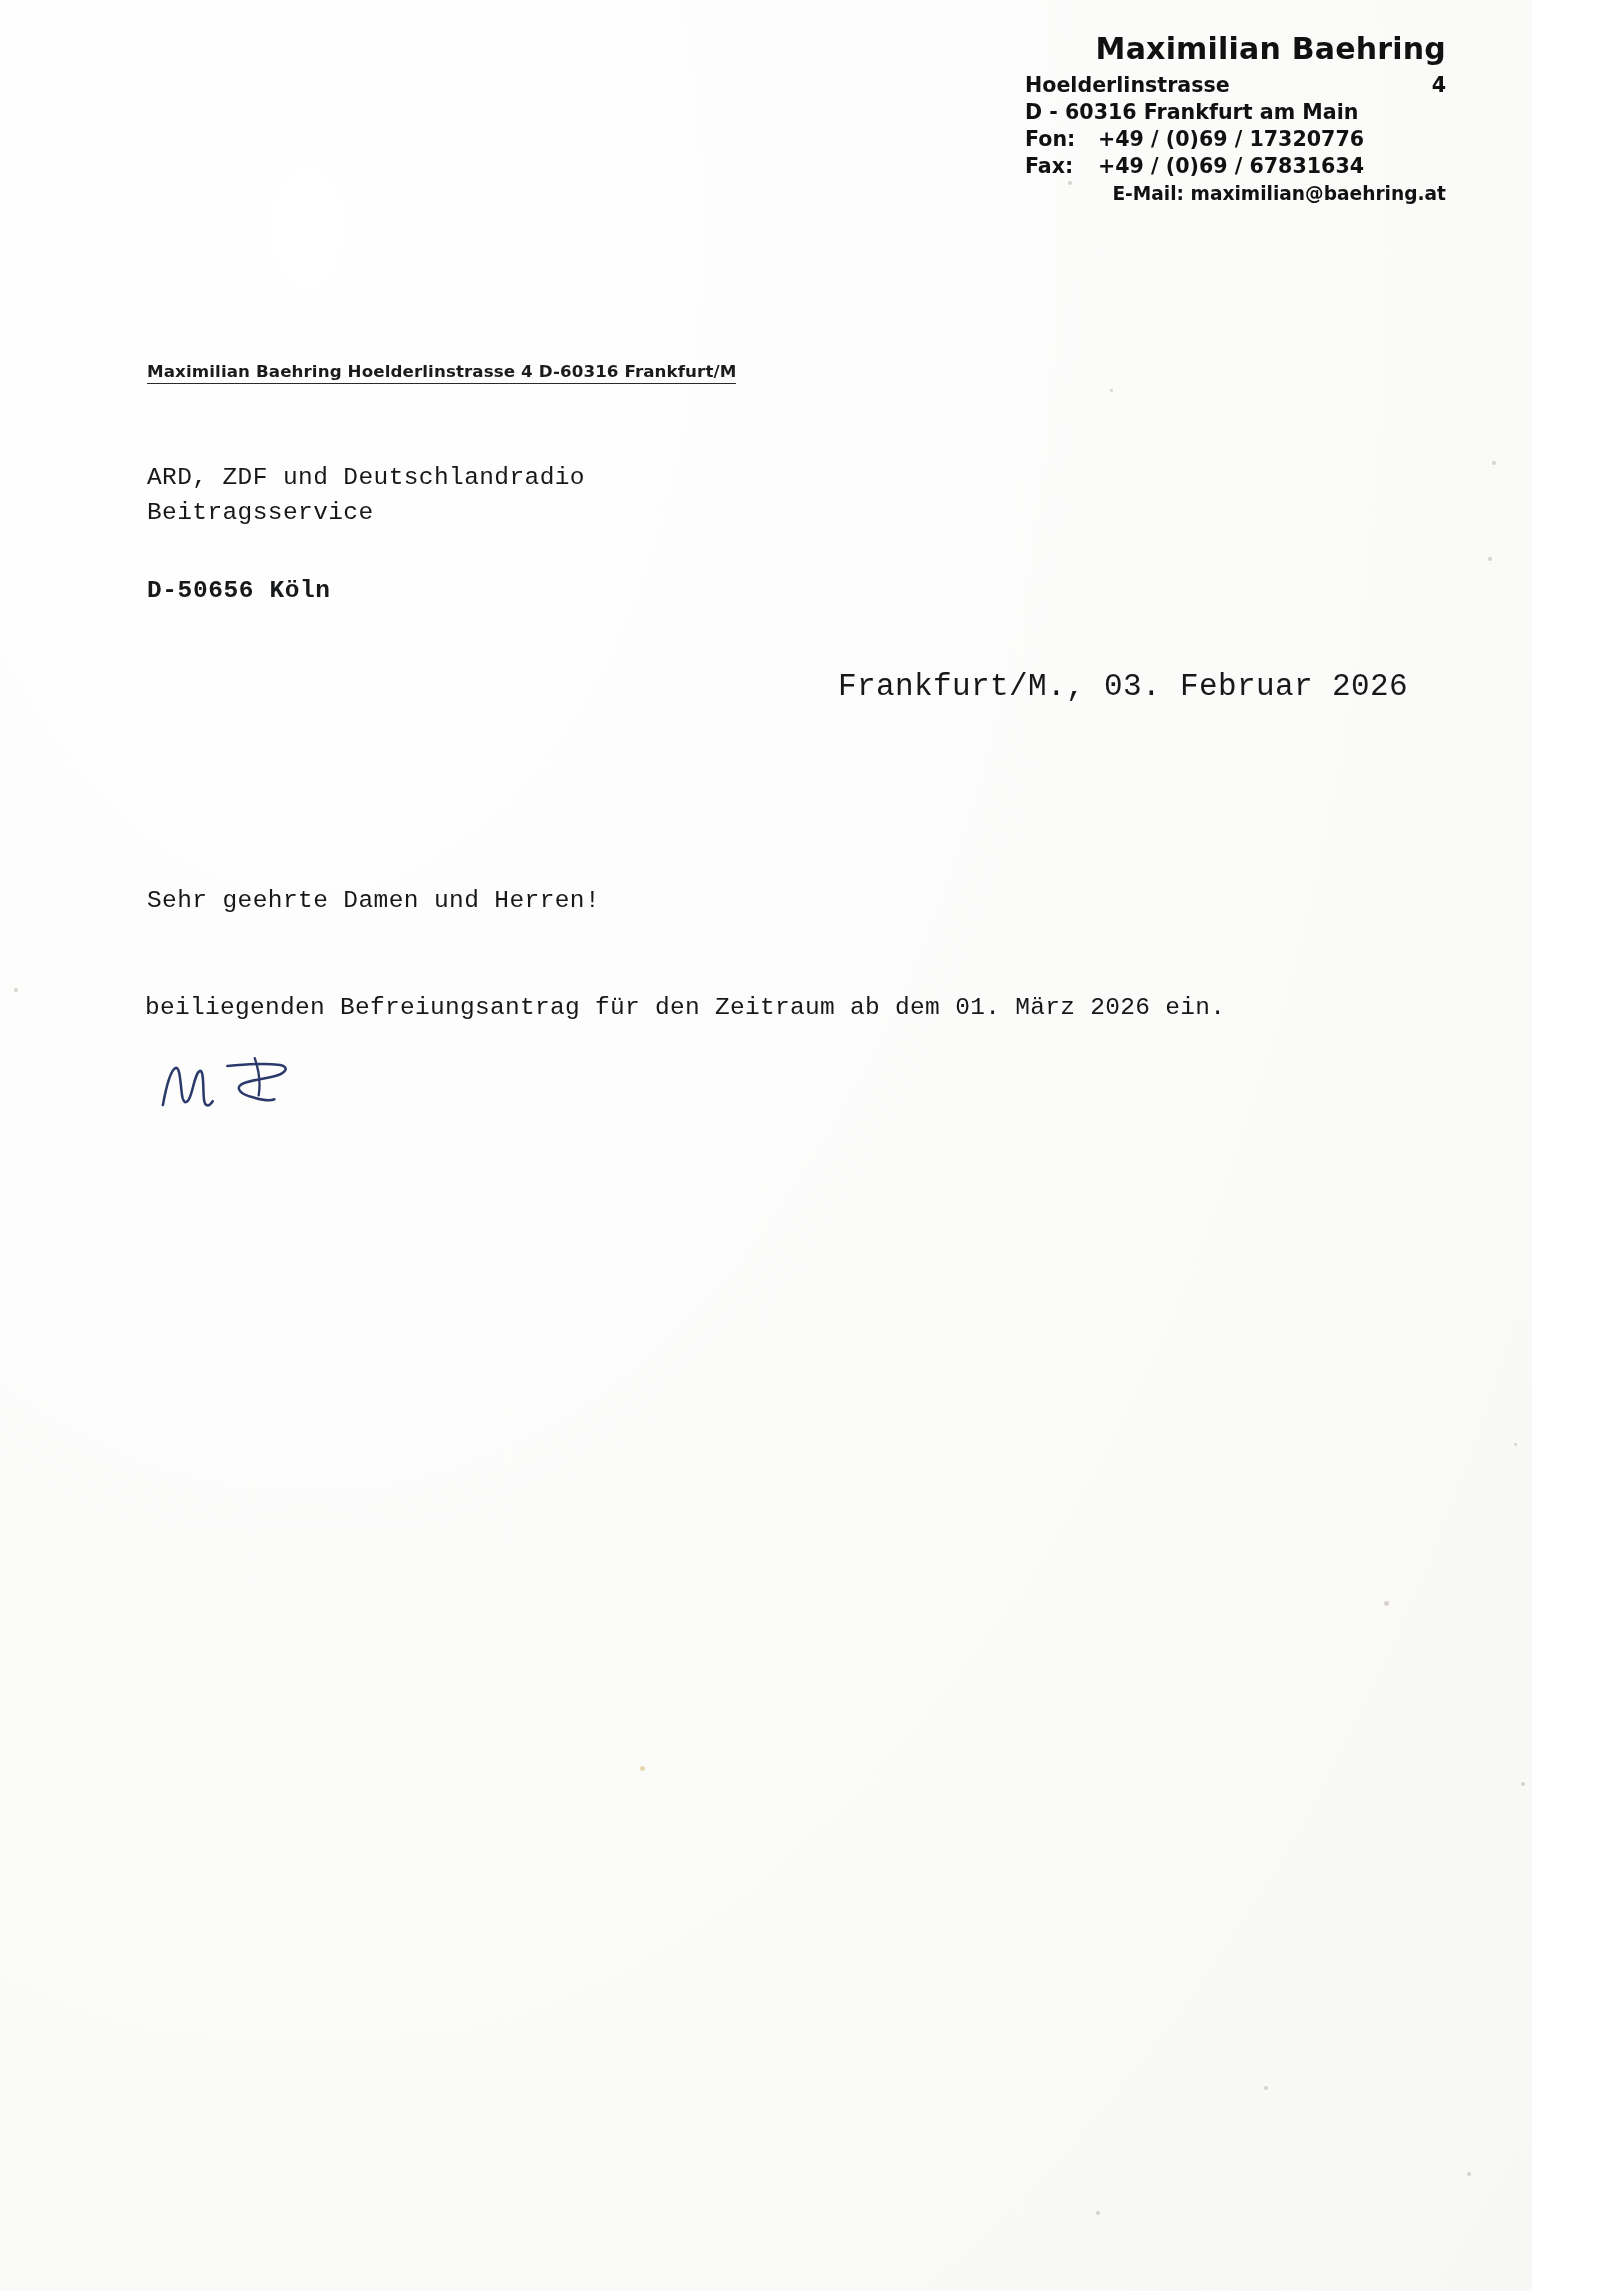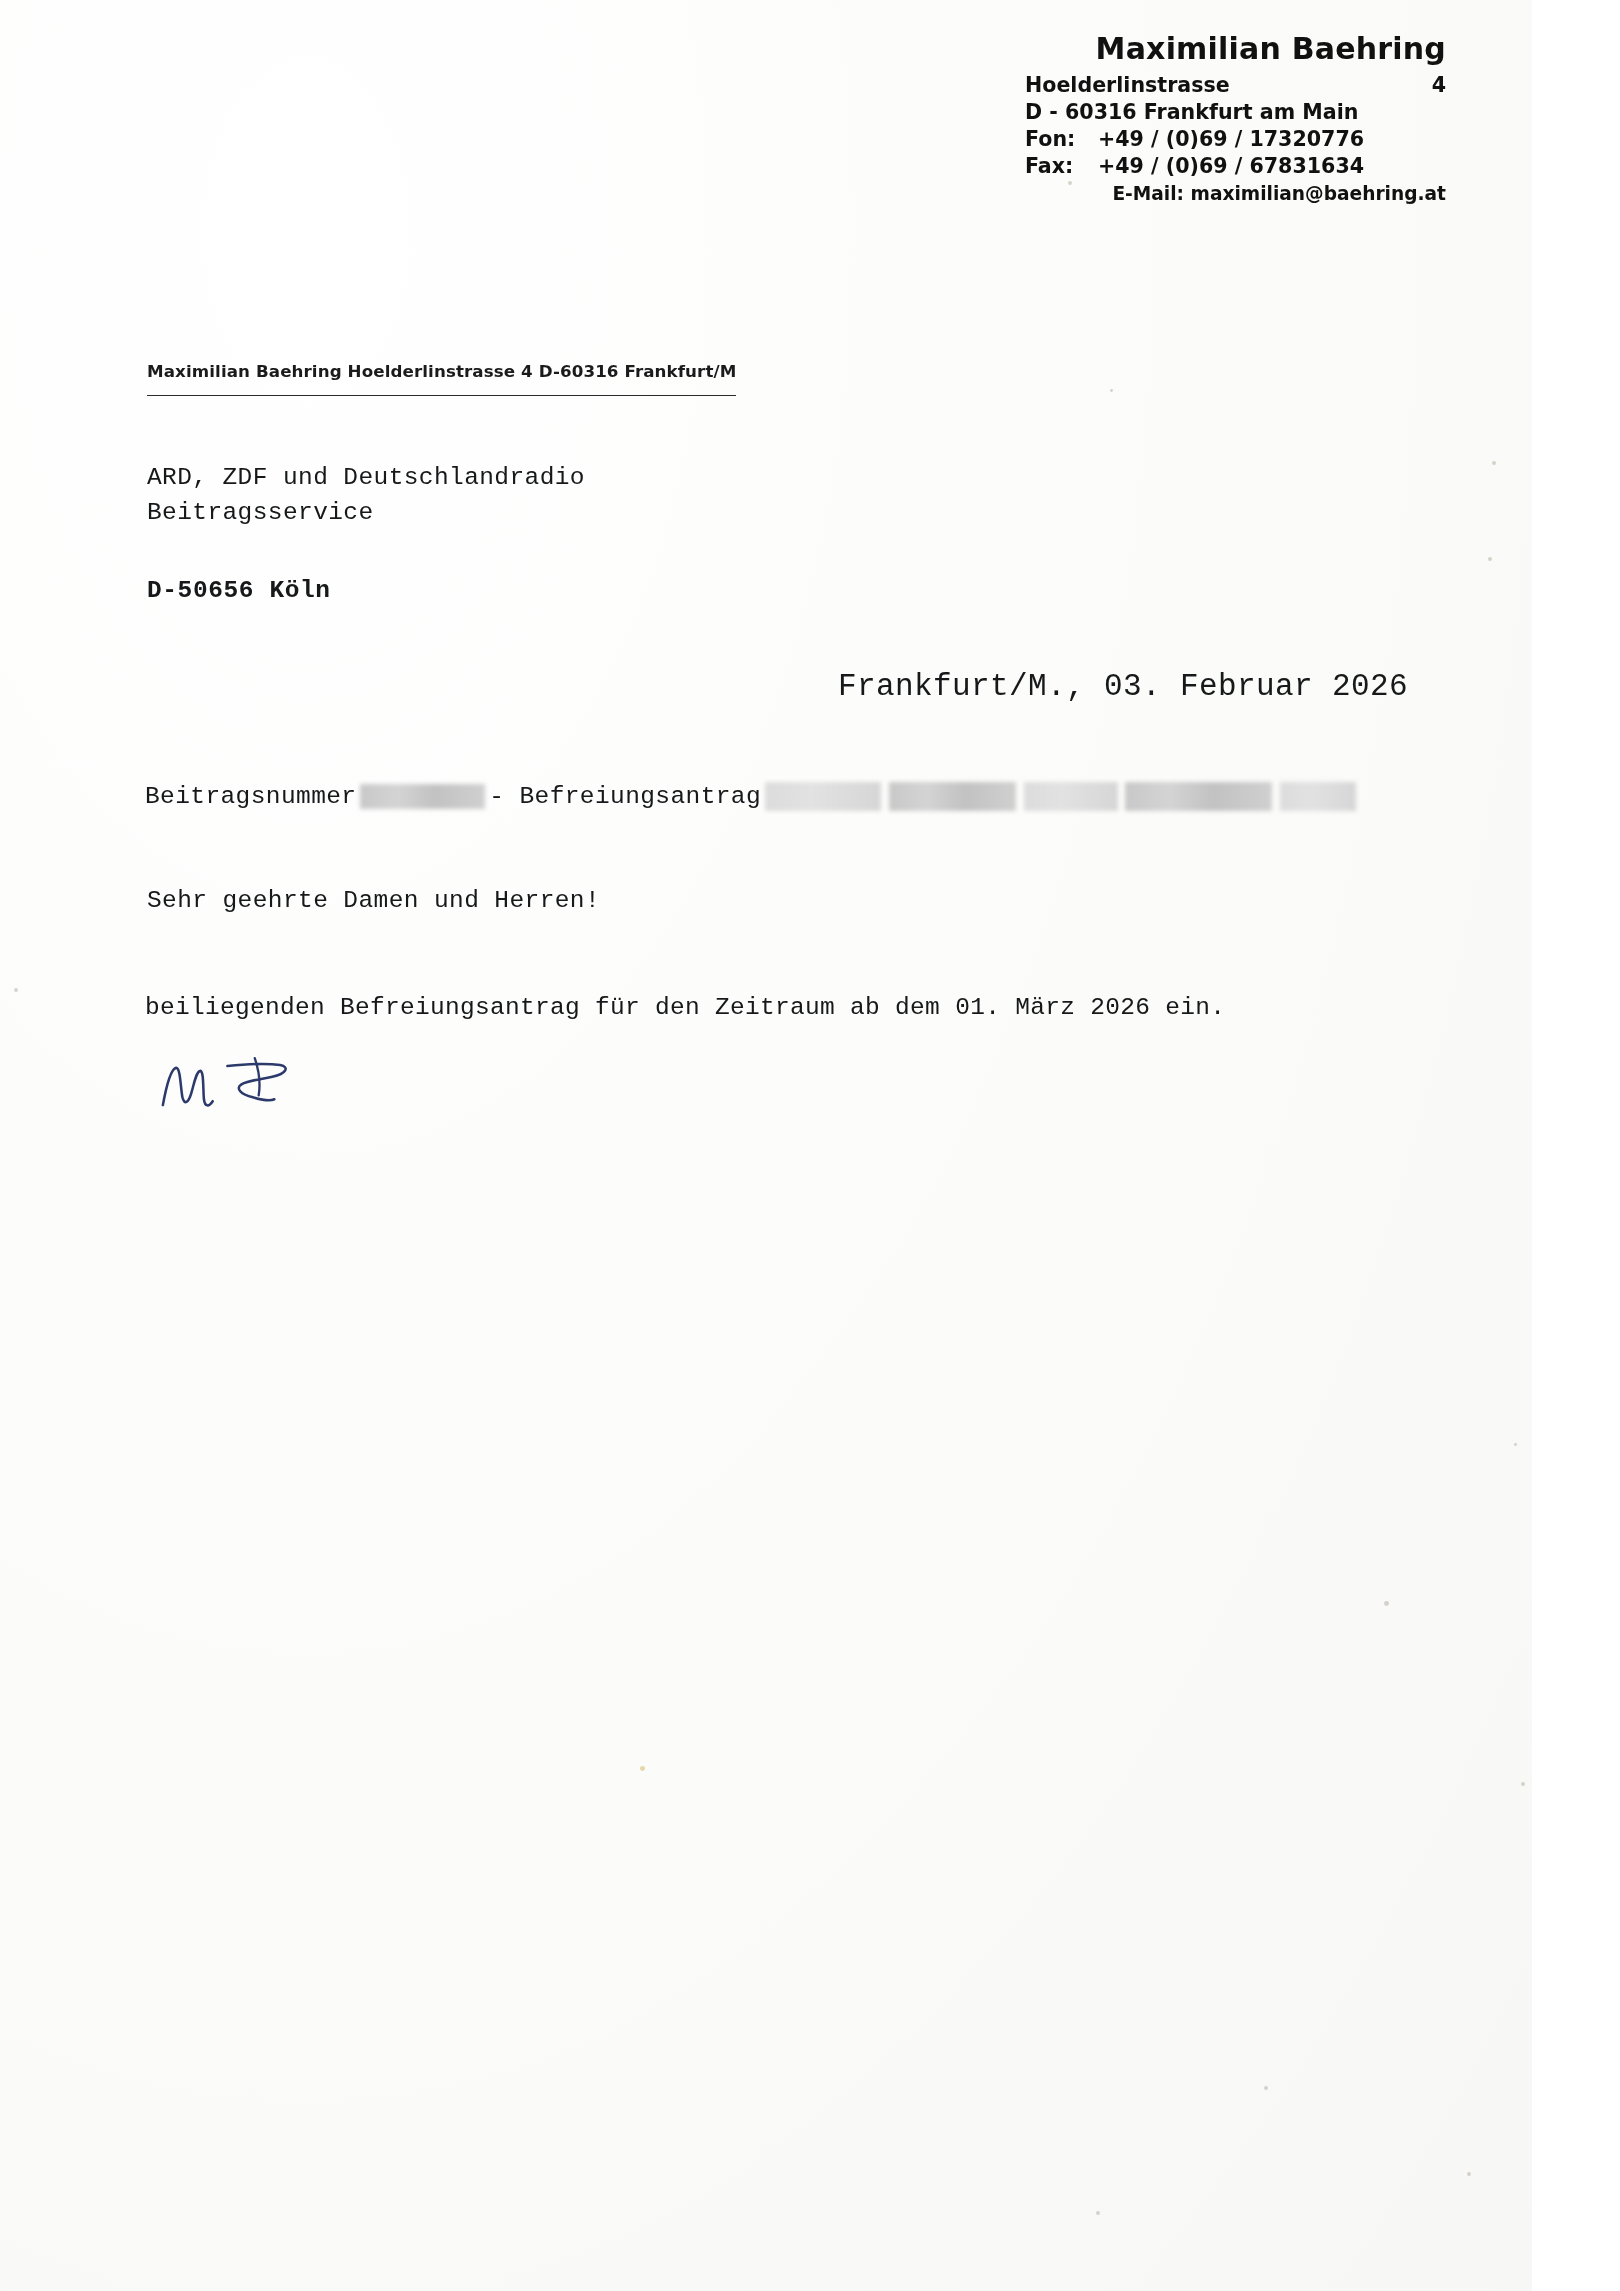--- a/index.html
+++ b/index.html
@@ -82,21 +82,21 @@
 
   .sender-line {
     position: absolute;
     left: 147px;
     top: 361px;
     font-family: "DejaVu Sans", sans-serif;
     font-size: 16.7px;
     font-weight: 600;
     color: #1b1b1b;
     border-bottom: 1.5px solid #2a2a2a;
-    padding-bottom: 14px;
+    padding-bottom: 2px;
     letter-spacing: 0.1px;
     white-space: nowrap;
   }
 
   .mono {
     font-family: "Liberation Mono", "DejaVu Sans Mono", monospace;
     color: #16181a;
   }
 
   .recipient {
@@ -216,30 +216,20 @@
   <div class="sender-line">Maximilian Baehring  Hoelderlinstrasse 4  D-60316 Frankfurt/M</div>
 
   <div class="recipient mono">
     <div>ARD, ZDF und Deutschlandradio</div>
     <div>Beitragsservice</div>
     <div class="city">D-50656 Köln</div>
   </div>
 
   <div class="datumline mono">Frankfurt/M., 03. Februar 2026</div>
 
-  <div class="subject mono">
-    <span>Beitragsnummer</span>
-    <span class="redact" style="width:125px;"></span>
-    <span>- Befreiungsantrag</span>
-    <span class="redact tall light" style="width:116px;"></span>
-    <span class="redact tall" style="width:127px;"></span>
-    <span class="redact tall light" style="width:94px;"></span>
-    <span class="redact tall" style="width:147px;"></span>
-    <span class="redact tall light" style="width:76px;"></span>
-  </div>
 
   <div class="salutation mono">Sehr geehrte Damen und Herren!</div>
 
   <div class="body-text mono">
     <div class="body-line">beiliegenden Befreiungsantrag für den Zeitraum ab dem 01. März 2026 ein.</div>
   </div>
 
   <div class="signature">
     <svg width="176" height="69" viewBox="0 0 180 70" fill="none" aria-hidden="true">
       <path d="M6 52 C10 30, 14 16, 19 14 C24 12, 24 34, 26 44 C28 52, 32 50, 35 40 C38 30, 40 18, 44 17 C48 16, 47 36, 48 46 C49 54, 53 54, 57 48" stroke="#2b3a6b" stroke-width="2.6" stroke-linecap="round" fill="none"></path>

